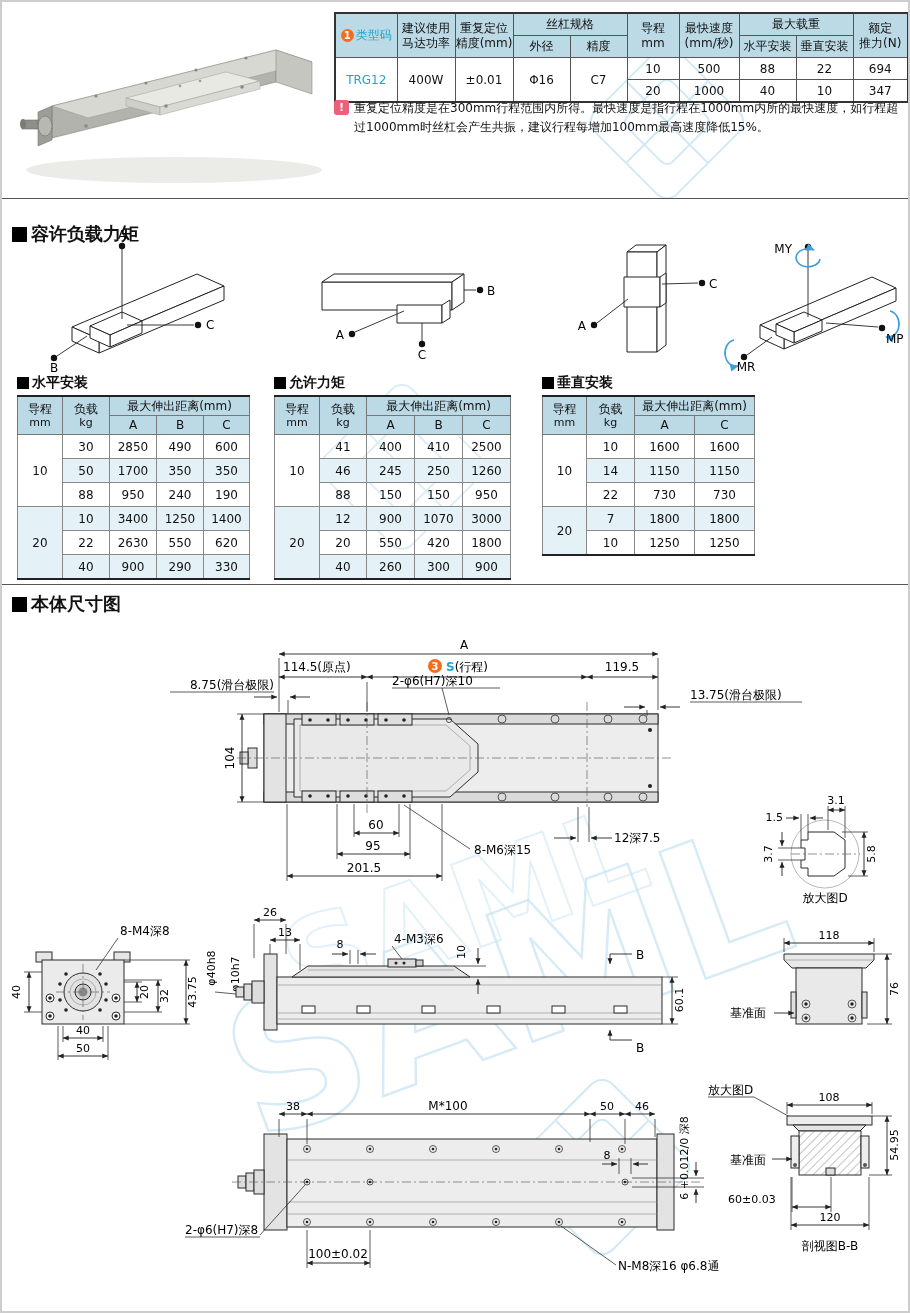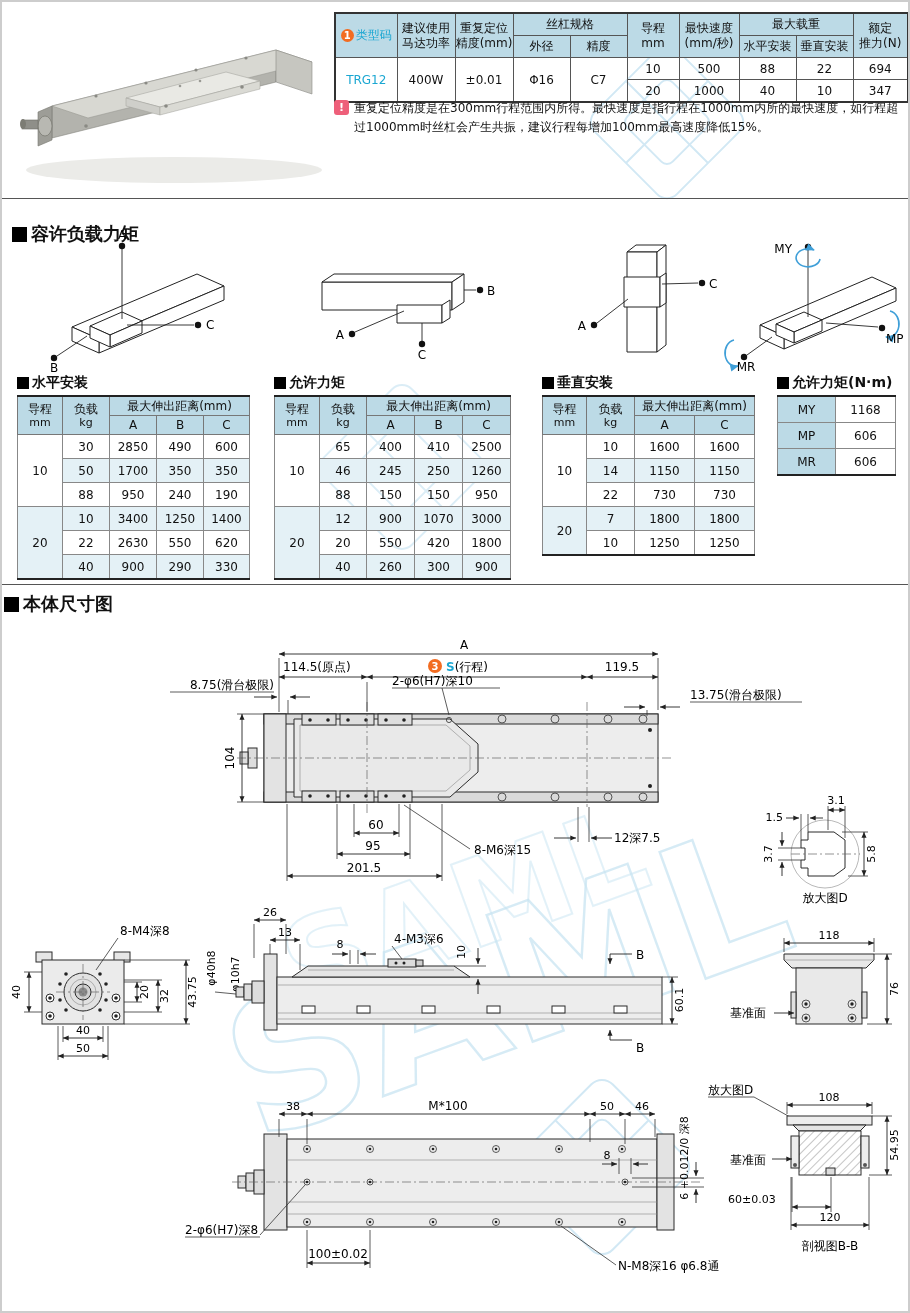--- a/index.html
+++ b/index.html
@@ -358,21 +358,21 @@
           </tr>
         <tr>
             <th>A</th>
             <th>B</th>
             <th>C</th>
           </tr>
       </thead>
       <tbody>
         <tr>
             <td class="lead" rowspan="3">10</td>
-            <td>65</td>
+            <td>41</td>
             <td>400</td>
             <td>410</td>
             <td>2500</td>
           </tr>
         <tr class="alt">
             <td>46</td>
             <td>245</td>
             <td>250</td>
             <td>1260</td>
           </tr>
@@ -459,50 +459,24 @@
           </tr>
         <tr>
             <td>10</td>
             <td>1250</td>
             <td>1250</td>
           </tr>
       </tbody>
     </table>
   </div>
 
-  <div class="abs" style="left:775px;top:372px">
-    <div class="mini-title">
-        <span class="sq"></span>
-        <span>允许力矩(N·m)</span>
-      </div>
-    <table class="mini" style="width:118px">
-      <colgroup>
-          <col style="width:58px">
-          <col style="width:60px">
-        </colgroup>
-      <tbody>
-        <tr>
-            <td class="hd">MY</td>
-            <td>1168</td>
-          </tr>
-        <tr>
-            <td class="hd">MP</td>
-            <td>606</td>
-          </tr>
-        <tr>
-            <td class="hd">MR</td>
-            <td>606</td>
-          </tr>
-      </tbody>
-    </table>
-  </div>
 
   <div class="divider" style="top:582px"></div>
 
-  <div class="sec-title abs" style="left:2px;top:590px">
+  <div class="sec-title abs" style="left:10px;top:590px">
     <span class="sq"></span>
     <span>本体尺寸图</span>
   </div>
 
   <svg class="abs" style="left:0;top:600px" width="906" height="709" viewBox="0 0 906 709">
     <defs>
       <marker id="ar" viewBox="0 0 10 10" refX="9" refY="5" markerWidth="9" markerHeight="7" orient="auto-start-reverse">
         <path d="M0,1 L9,5 L0,9 z" fill="#222"></path>
       </marker>
       <pattern id="hatch" width="6" height="6" patternTransform="rotate(45)" patternUnits="userSpaceOnUse">

